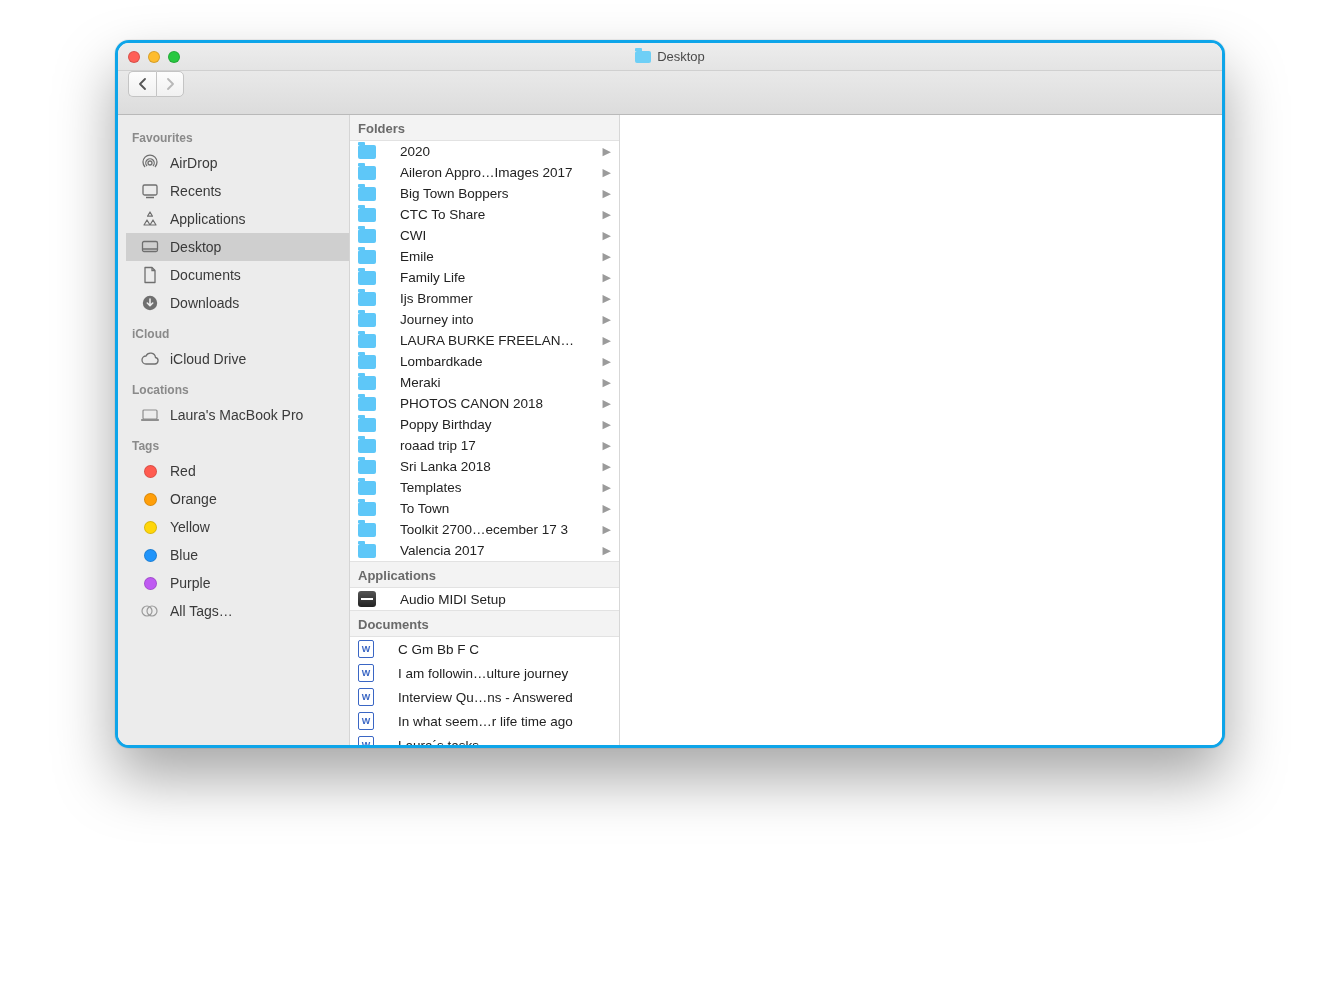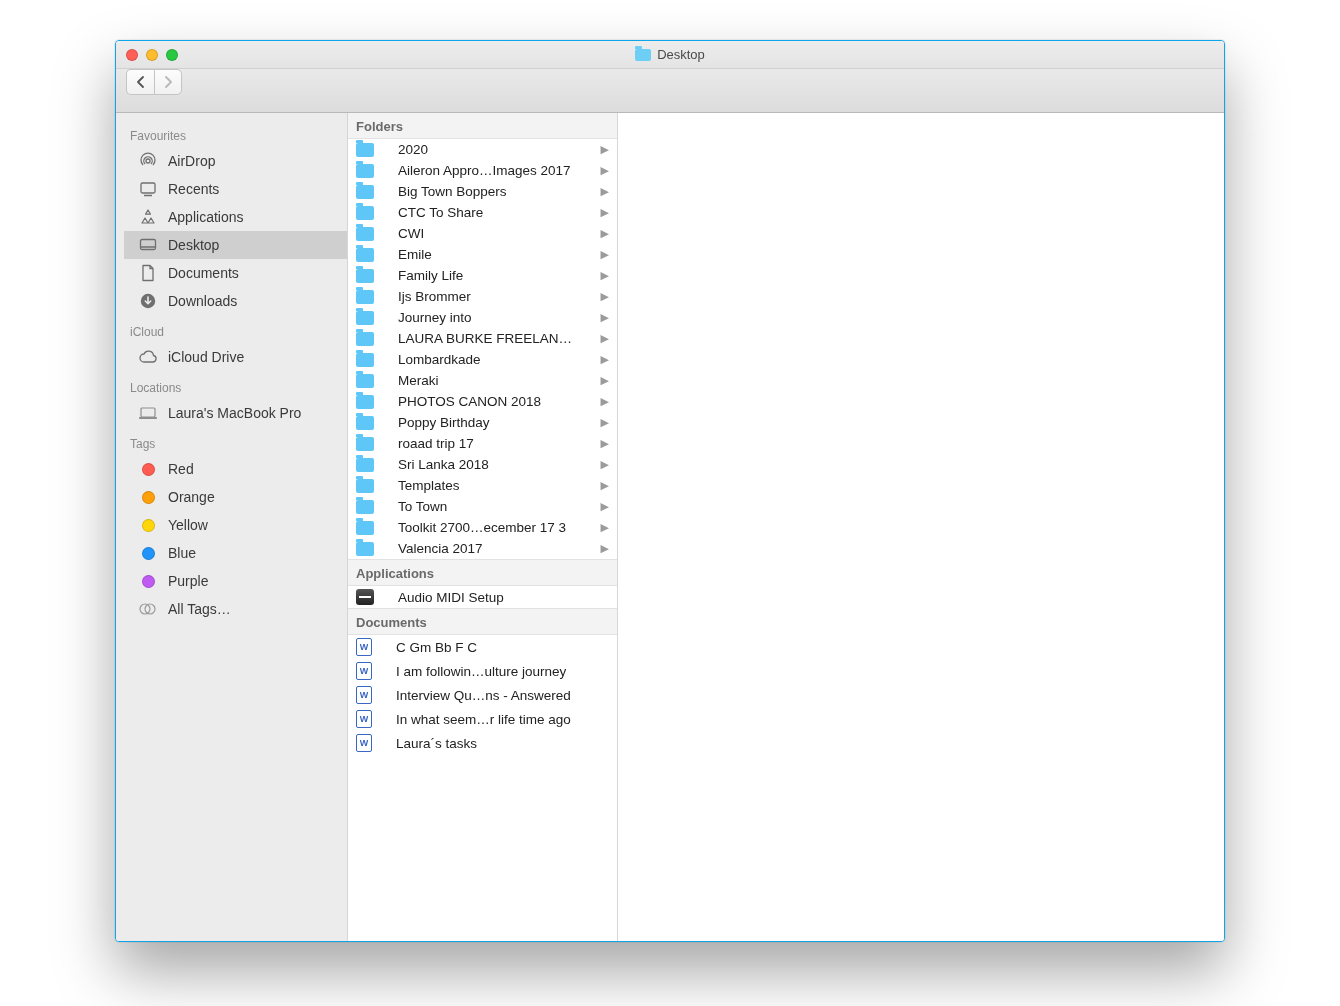--- a/index.html
+++ b/index.html
@@ -4,24 +4,24 @@
 <style>
   * { box-sizing: border-box; margin: 0; padding: 0; }
   body {
     font-family: -apple-system, BlinkMacSystemFont, "Helvetica Neue", Arial, sans-serif;
     background: #fff;
     width: 1340px; height: 1006px;
     display: flex; align-items: flex-start; justify-content: center;
     padding-top: 40px;
   }
   .window {
-    width: 1110px; height: 902px;
+    width: 1110px; height: 708px;
     background: #fff;
-    border: 1px solid #0ea5e9;
-    border-radius: 4px;
+    border: 3px solid #0ea5e9;
+    border-radius: 14px;
     box-shadow: 0 30px 60px rgba(0,0,0,0.35), 0 0 0 1px rgba(0,0,0,0.05);
     overflow: hidden;
     display: flex; flex-direction: column;
   }
   
   .titlebar {
     height: 28px;
     background: linear-gradient(#ededed,#e4e4e4);
     border-bottom: 1px solid #d0d0d0;
     display: flex; align-items: center; position: relative;
@@ -58,21 +58,21 @@
     display:flex; align-items:center; padding:0 8px; color:#9a9a9a; gap:6px;
   }
   .search input { border:none; outline:none; flex:1; font-size:13px; color:#333; background:transparent;}
   .search input::placeholder { color:#9a9a9a;}
   
   .body { flex:1; display:flex; overflow:hidden;}
   .sidebar {
     width: 232px; background:#ececec; border-right:1px solid #d5d5d5;
     overflow-y:auto; padding: 6px 0 10px 0; font-size:14px;
   }
-  .section-label { color:#8a8a8a; font-size:12px; font-weight:400; padding: 10px 14px 4px 14px;}
+  .section-label { color:#8a8a8a; font-size:12px; font-weight:700; padding: 10px 14px 4px 14px;}
   .side-item {
     display:flex; align-items:center; gap:10px; padding: 5px 10px 5px 14px;
     color:#3a3a3a; cursor:default; border-radius:0;margin-left:8px;
   }
   .side-item.selected { background:#cfcfcf;}
   .side-ico { width:20px; height:18px; display:flex; align-items:center; justify-content:center; color:#6f6f6f; flex-shrink:0;}
   .tag-dot { width:13px; height:13px; border-radius:50%; border:0.5px solid rgba(0,0,0,0.15);}
   
   .columns { flex:1; display:flex; overflow:hidden; background:#fff;}
   .col {

